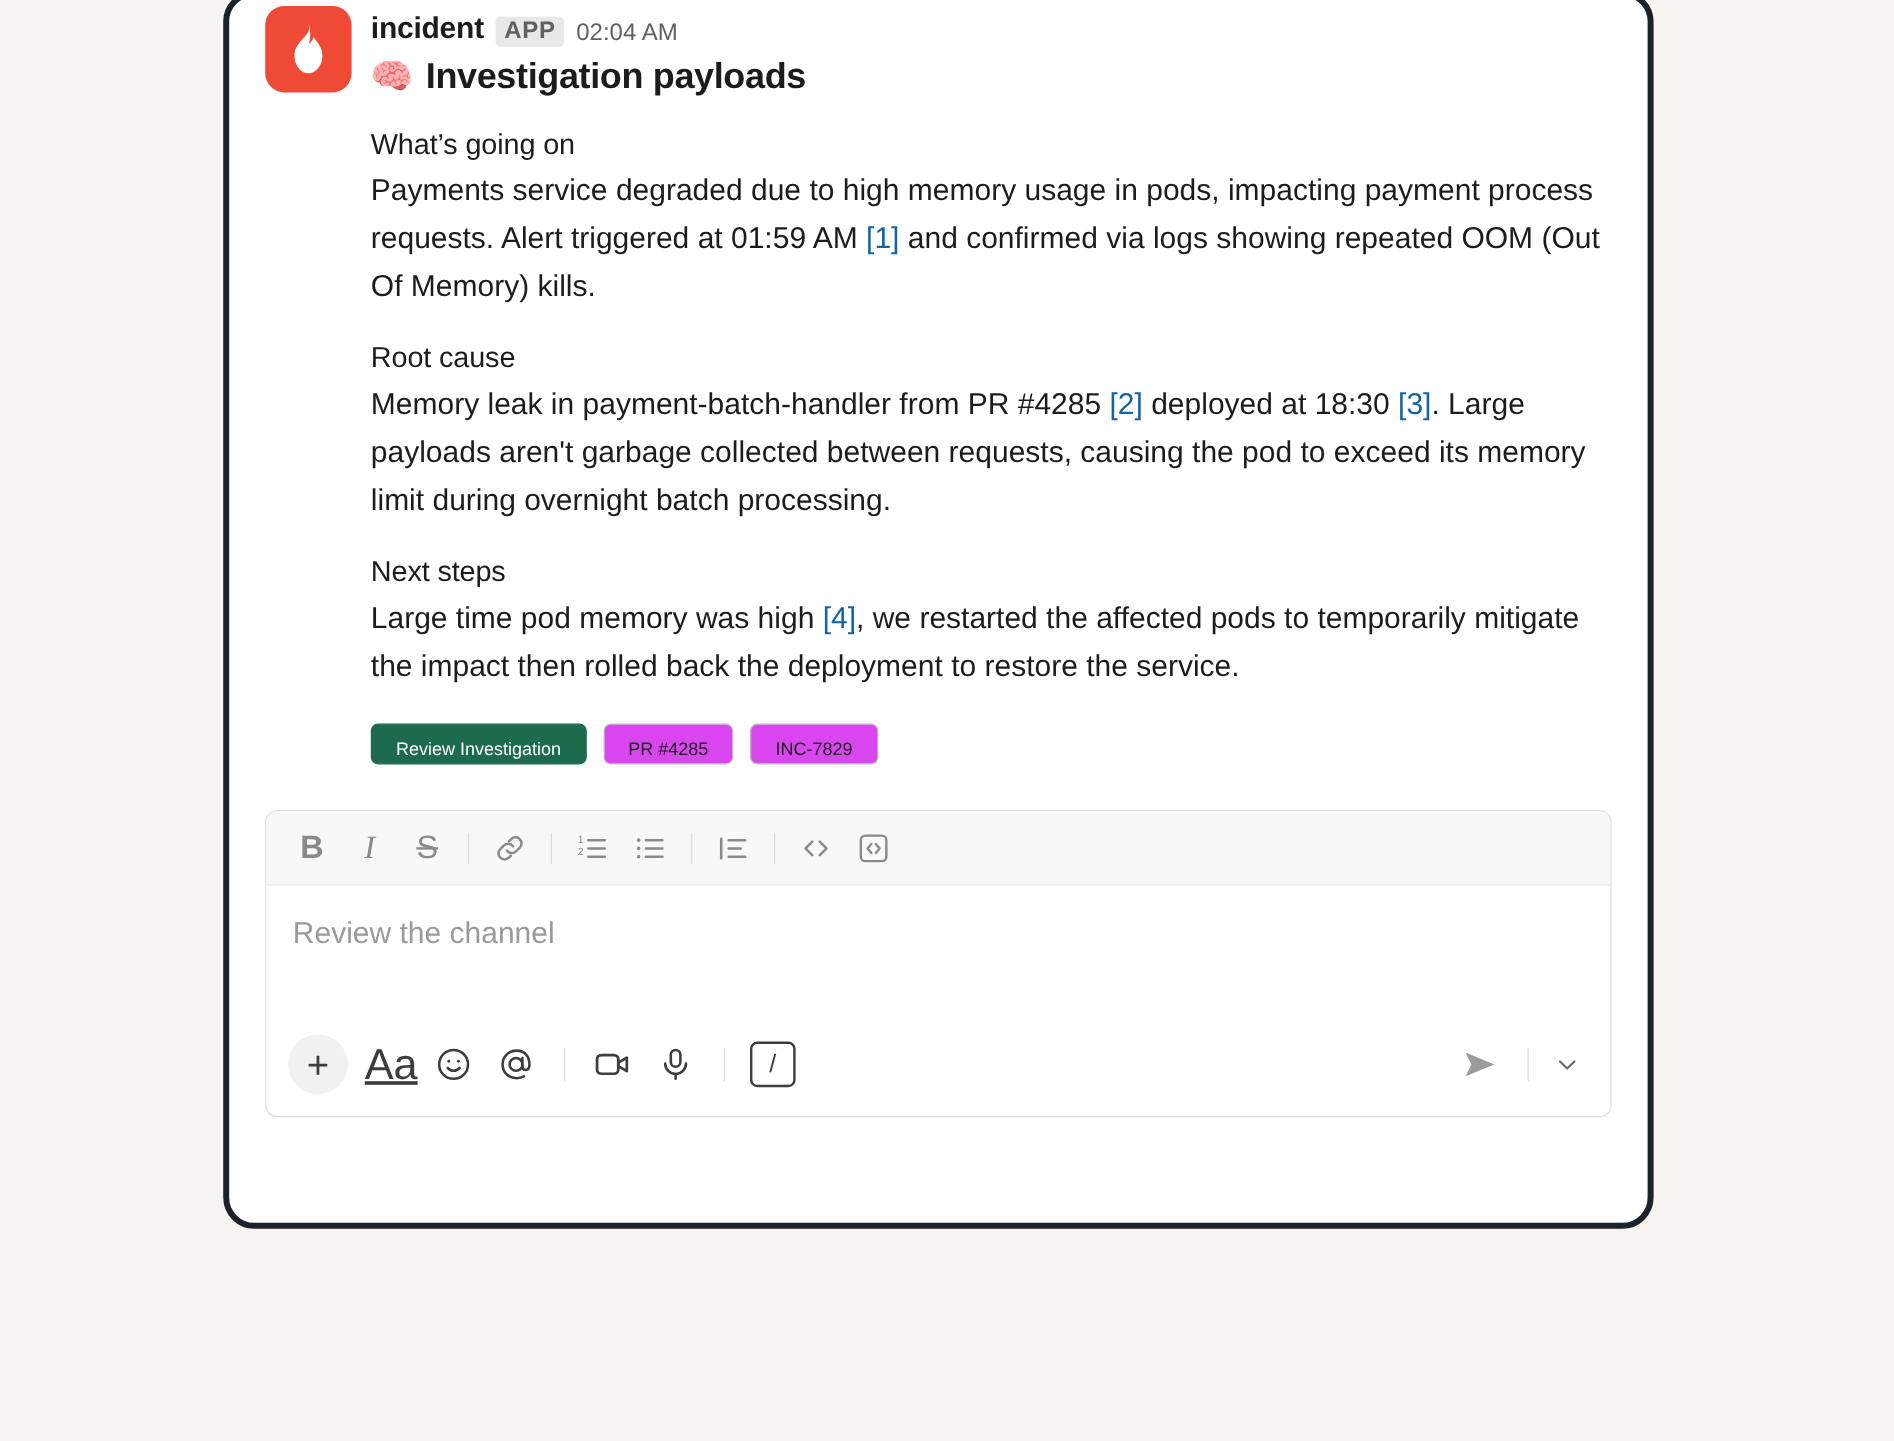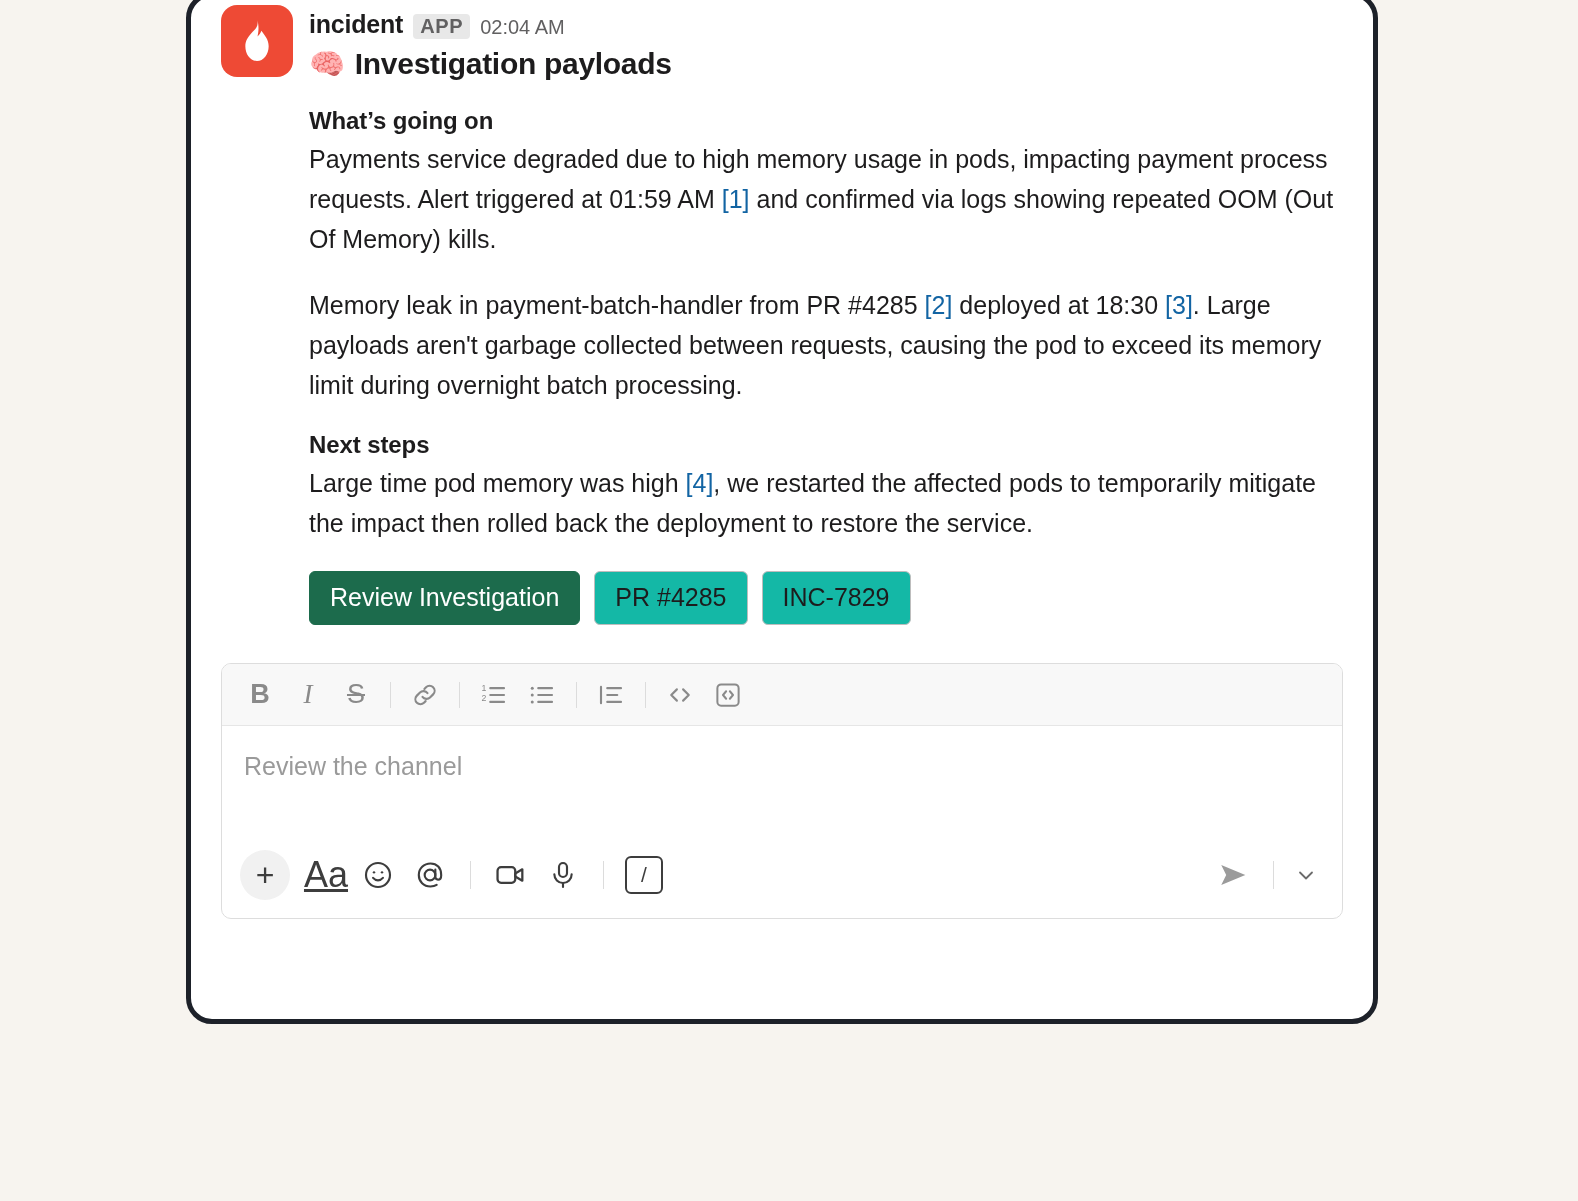--- a/index.html
+++ b/index.html
@@ -110,57 +110,57 @@
   .msg-title .emoji {
     font-size: 29px;
     line-height: 1;
   }
 
   .section {
     margin-top: 26px;
   }
   .section-h {
     font-size: 24px;
-    font-weight: bold;
+    font-weight: normal;
     color: #1d1c1d;
     margin-bottom: 4px;
     letter-spacing: -0.1px;
   }
   .section-p {
     font-size: 25px;
     line-height: 40px;
     color: #1d1c1d;
     max-width: 1045px;
   }
   .cite {
     color: #1264a3;
   }
 
   .btn-row {
     display: flex;
     gap: 14px;
     margin-top: 28px;
   }
   .btn {
-    font-size: 25px;
-    padding: 13px 20px 14px 20px;
+    font-size: 15px;
+    padding: 13px 20px 4px 20px;
     border-radius: 6px;
     box-sizing: border-box;
     line-height: 1;
     cursor: pointer;
     white-space: nowrap;
   }
   .btn-primary {
     background: #1c6b4c;
     color: #ffffff;
     border: 1px solid #1c6b4c;
     font-weight: normal;
   }
   .btn-secondary {
-    background: #14b8a6;
+    background: #d946ef;
     color: #1d1c1d;
     border: 1px solid #bdbdbd;
   }
 
   
   .composer {
     margin-top: 38px;
     border: 1px solid #dddddd;
     border-radius: 10px;
     background: #ffffff;
@@ -304,20 +304,21 @@
             <span class="emoji">🧠</span>
             <span>Investigation payloads</span>
           </div>
 
           <div id="sections-host">
               <div class="section">
                 <div class="section-h">What’s going on</div>
                 <div class="section-p"><span>Payments service degraded due to high memory usage in pods, impacting payment process requests. Alert triggered at 01:59 AM </span><span class="cite">[1]</span><span> and confirmed via logs showing repeated OOM (Out Of Memory) kills.</span></div>
               </div>
               <div class="section">
+                <div class="section-h">Root cause</div>
                 <div class="section-p"><span>Memory leak in payment-batch-handler from PR #4285 </span><span class="cite">[2]</span><span> deployed at 18:30 </span><span class="cite">[3]</span><span>. Large payloads aren't garbage collected between requests, causing the pod to exceed its memory limit during overnight batch processing.</span></div>
               </div>
               <div class="section">
                 <div class="section-h">Next steps</div>
                 <div class="section-p"><span>Large time pod memory was high </span><span class="cite">[4]</span><span>, we restarted the affected pods to temporarily mitigate the impact then rolled back the deployment to restore the service.</span></div>
               </div>
             </div>
 
           <div class="btn-row" id="buttons-host">
               <div class="btn btn-primary">Review Investigation</div>

